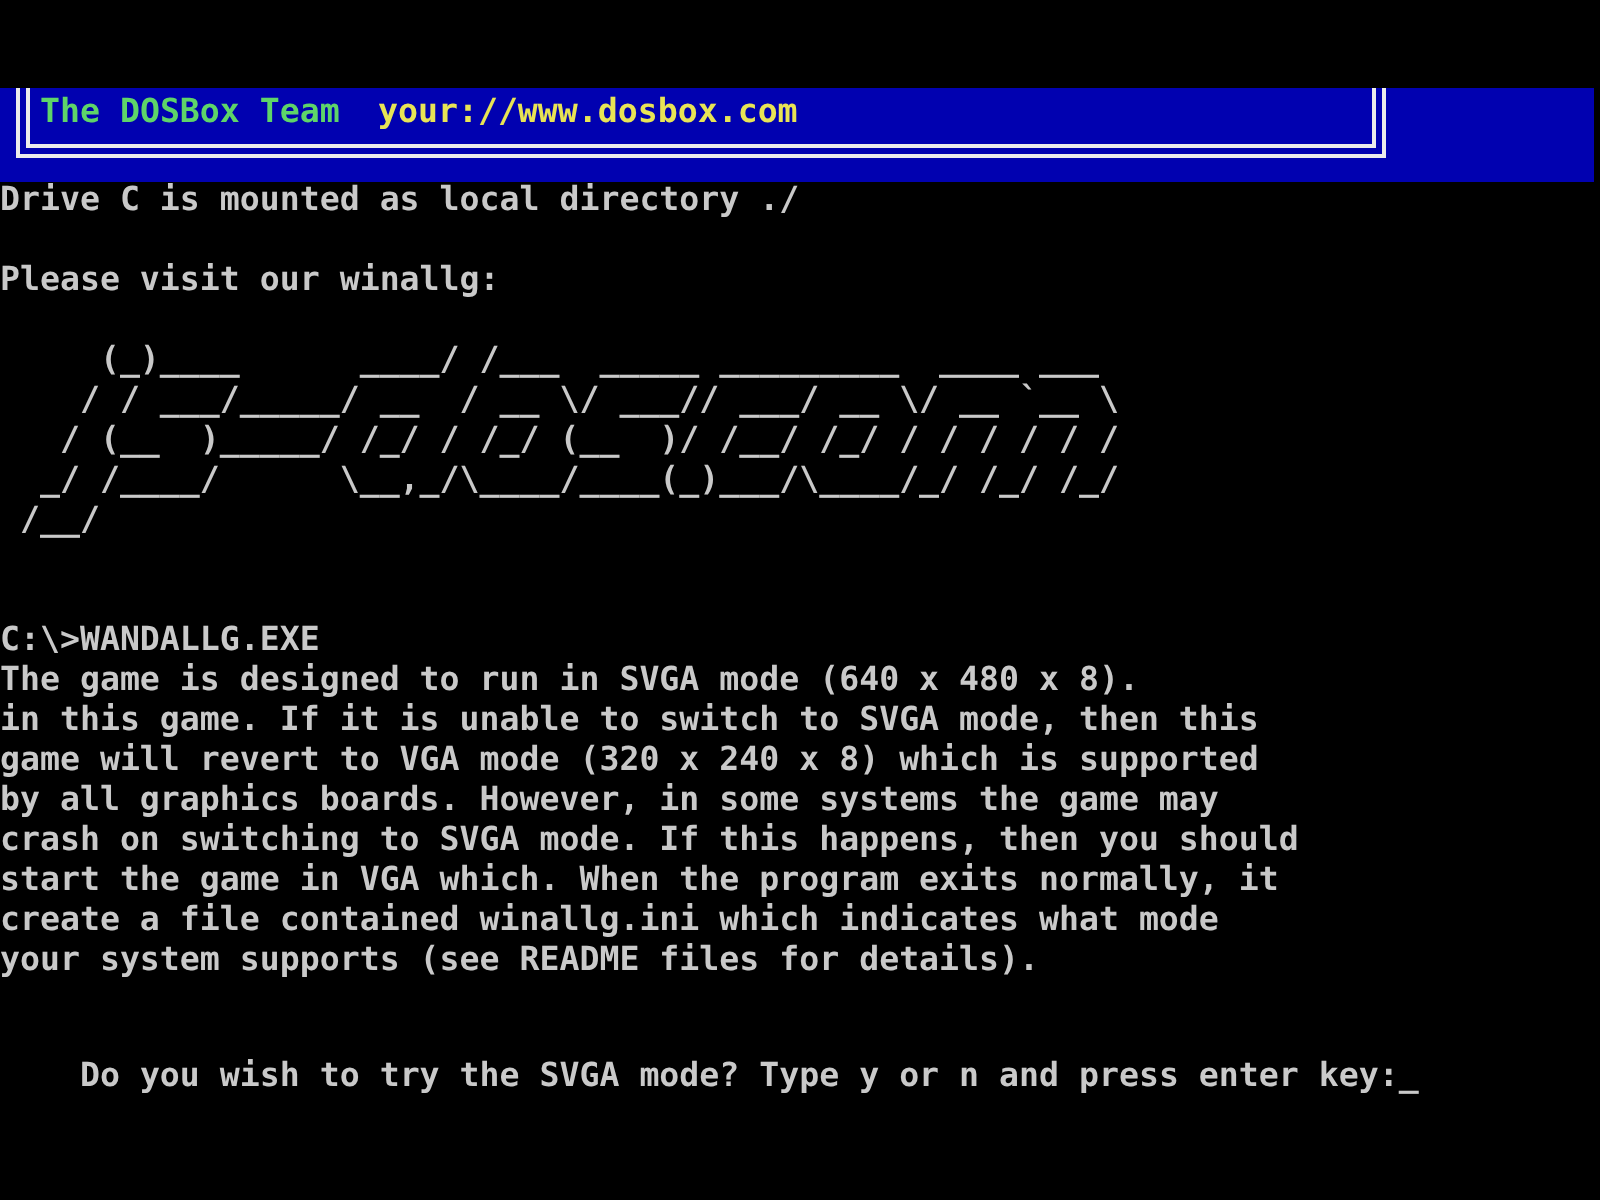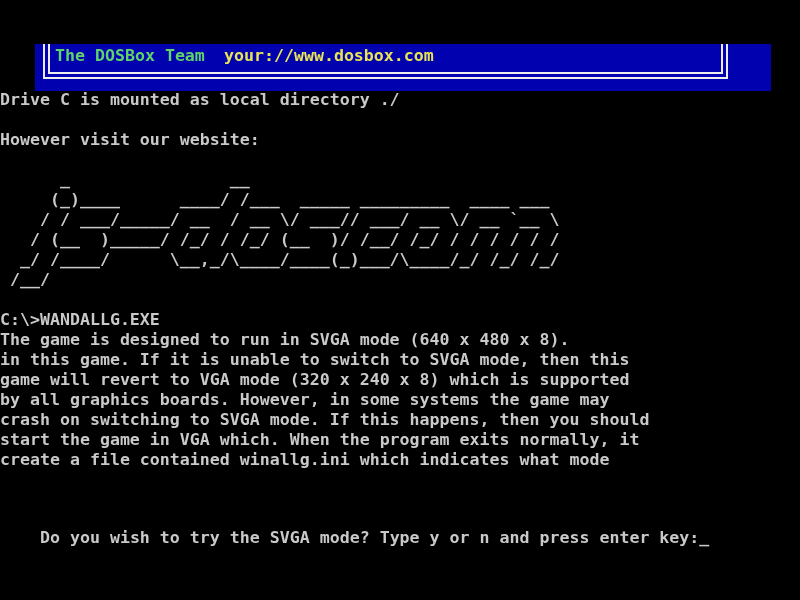--- a/index.html
+++ b/index.html
@@ -21,23 +21,22 @@
     width: 800px; height: 600px;
     background: var(--screen-bg);
     font-family: "DejaVu Sans Mono", "Liberation Mono", monospace;
     font-size: 16.6px;
     font-weight: bold;
     color: var(--text);
     cursor: text;
   }
   .banner {
     position: absolute; left: 0; top: 44px;
-    width: 736px; height: 47px;
+    width: 797px; height: 47px;
     background: var(--banner-bg);
-    margin-left: 35px;
   }
   .bline { position: absolute; background: var(--banner-border); }
   .bl-v1 { left: 8px;   top: 0; width: 2px; height: 35px; }
   .bl-v2 { left: 13px;  top: 0; width: 2px; height: 30px; }
   .br-v1 { left: 691px; top: 0; width: 2px; height: 35px; }
   .br-v2 { left: 686px; top: 0; width: 2px; height: 30px; }
   .bh-1  { left: 13px;  top: 28px; width: 675px; height: 2px; }
   .bh-2  { left: 8px;   top: 33px; width: 685px; height: 2px; }
   .banner-text { position: absolute; top: 2px; height: 20px; line-height: 20px; white-space: pre; }
   .team { left: 20px;  color: var(--banner-team); }
@@ -63,39 +62,39 @@
     <div class="bline br-v1"></div>
     <div class="bline br-v2"></div>
     <div class="bline bh-1"></div>
     <div class="bline bh-2"></div>
     <span class="banner-text team">The DOSBox Team</span>
     <span class="banner-text url">your://www.dosbox.com</span>
   </div>
 
   <div class="abs tline mount-line">Drive C is mounted as local directory ./</div>
 
-  <div class="abs tline website-line">However visit our website:</div>
+  <div class="abs tline website-line">Please visit our winallg:</div>
 
   <div class="abs ascii-logo">
-    <div class="tline">      _                __</div>
     <div class="tline">     (_)____      ____/ /___  _____ _________  ____ ___</div>
     <div class="tline">    / / ___/_____/ __  / __ \/ ___// ___/ __ \/ __ `__ \</div>
     <div class="tline">   / (__  )_____/ /_/ / /_/ (__  )/ /__/ /_/ / / / / / /</div>
     <div class="tline">  _/ /____/      \__,_/\____/____(_)___/\____/_/ /_/ /_/</div>
     <div class="tline"> /__/</div>
   </div>
 
   <div class="abs output-block">
     <div class="tline">C:\&gt;WANDALLG.EXE</div>
     <div class="tline">The game is designed to run in SVGA mode (640 x 480 x 8).</div>
     <div class="tline">in this game. If it is unable to switch to SVGA mode, then this</div>
     <div class="tline">game will revert to VGA mode (320 x 240 x 8) which is supported</div>
     <div class="tline">by all graphics boards. However, in some systems the game may</div>
     <div class="tline">crash on switching to SVGA mode. If this happens, then you should</div>
     <div class="tline">start the game in VGA which. When the program exits normally, it</div>
     <div class="tline">create a file contained winallg.ini which indicates what mode</div>
+    <div class="tline">your system supports (see README files for details).</div>
   </div>
 
   <div class="abs tline prompt-line">
     <span>Do you wish to try the SVGA mode? Type y or n and press enter key:</span><span class="cursor">_</span>
   </div>
 
 </div>
 
 </body></html>

